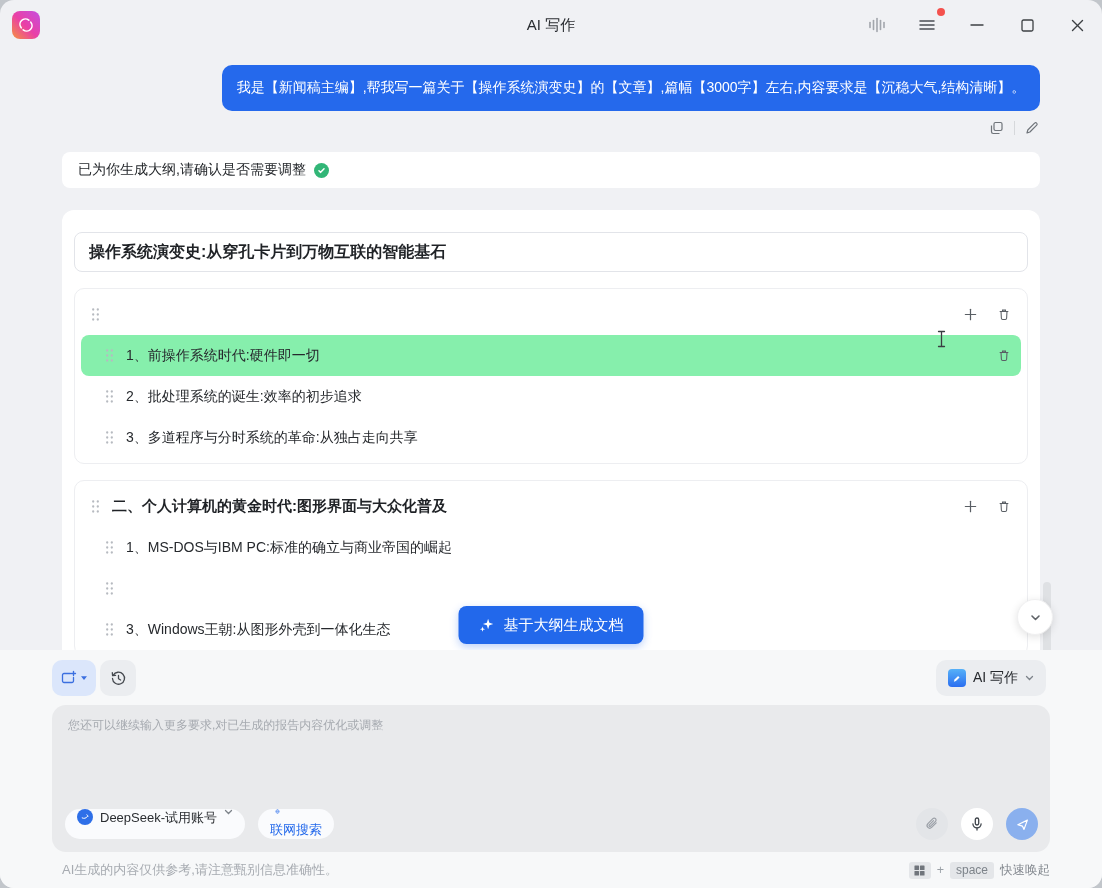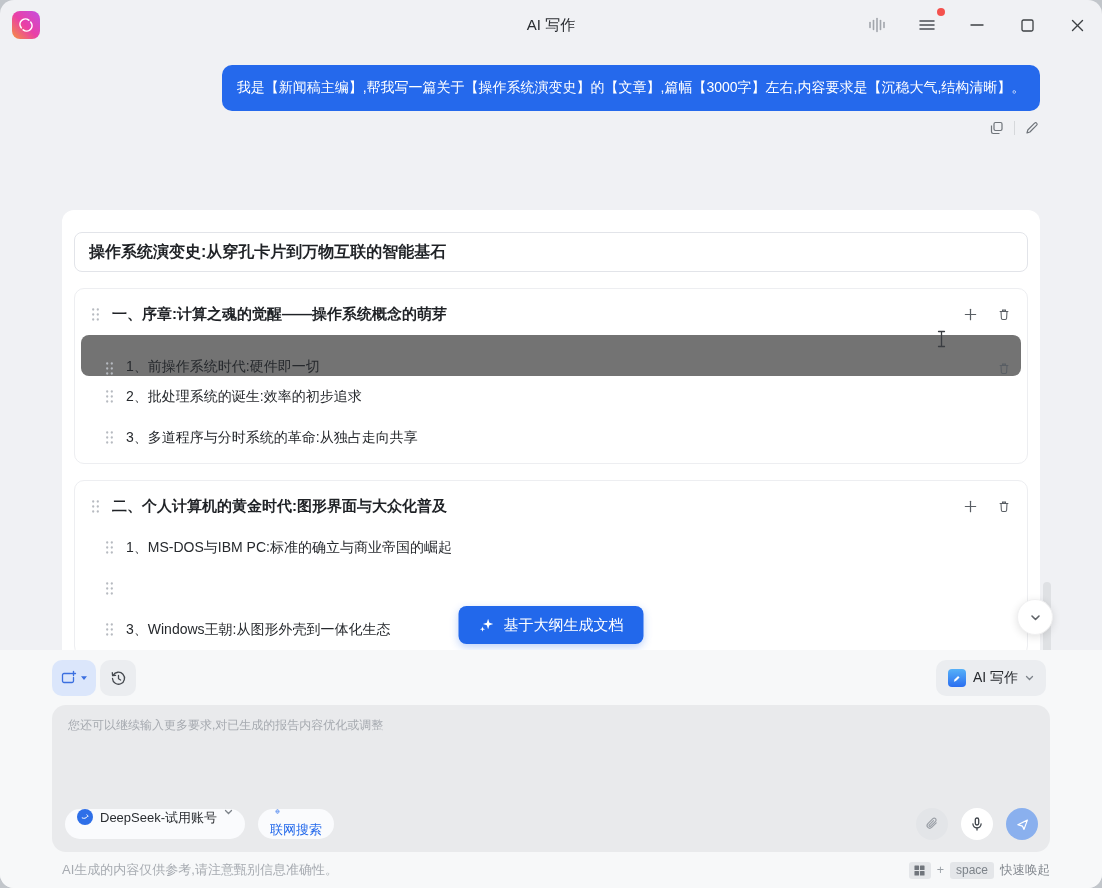--- a/index.html
+++ b/index.html
@@ -83,21 +83,21 @@
   .section {
     border:1px solid #edeef1; border-radius:10px;
     margin-top:16px; padding:5px 0;
   }
   .o-row {
     height:41px; margin:0 6px; padding:0 10px; border-radius:8px;
     display:flex; align-items:center; gap:12px; font-size:14px; color:#26292d;
   }
   .o-row.head { font-weight:600; font-size:15px; color:#1f2226; }
   .o-row.sub { padding-left:24px; }
-  .o-row.hl { background:#737373;align-items:flex-end; }
+  .o-row.hl { background:#86efac; }
   .drag { display:flex; flex:none; }
   .row-icons { margin-left:auto; display:flex; align-items:center; gap:19px; color:#595e64; }
 
   .gen-btn {
     position:absolute; left:50%; top:556px; transform:translateX(-50%);
     height:38px; padding:0 20px; border-radius:8px;
     background:#2268eb; color:#fff; font-size:15px;
     display:flex; align-items:center; gap:9px; white-space:nowrap;
     box-shadow:0 3px 8px rgba(34,104,235,.3);
   }
@@ -236,38 +236,45 @@
           </svg>
         </button>
         <span class="sep"></span>
         <button class="icon-btn">
           <svg width="16" height="16" viewBox="0 0 16 16" fill="none" stroke="currentColor" stroke-width="1.2" stroke-linejoin="round">
             <path d="M3 13l.8-3L10.6 3.2a1.45 1.45 0 0 1 2.1 2L5.9 12 3 13z"></path>
           </svg>
         </button>
       </div>
 
+      <div class="status-card">
+        <span>已为你生成大纲,请确认是否需要调整</span>
+        <span class="check">
+          <svg width="9" height="9" viewBox="0 0 16 16" fill="none" stroke="#fff" stroke-width="2.6" stroke-linecap="round" stroke-linejoin="round">
+            <polyline points="3.5,8.5 6.5,11.3 12.5,4.8"></polyline>
+          </svg>
+        </span>
+      </div>
 
       <div class="outline-card">
         <input class="outline-title" readonly="" value="操作系统演变史:从穿孔卡片到万物互联的智能基石" style="">
 
         
         <div class="section">
           <div class="o-row head">
             <span class="drag">
               <svg width="9" height="15" viewBox="0 0 9 15" fill="#b6bac0">
                 <circle cx="2.2" cy="2.5" r="1.15"></circle>
                   <circle cx="6.8" cy="2.5" r="1.15"></circle>
                 <circle cx="2.2" cy="7.5" r="1.15"></circle>
                   <circle cx="6.8" cy="7.5" r="1.15"></circle>
                 <circle cx="2.2" cy="12.5" r="1.15"></circle>
                   <circle cx="6.8" cy="12.5" r="1.15"></circle>
               </svg>
             </span>
-            <span>一、序章:计算之魂的觉醒——操作系统概念的萌芽</span>
             <span class="row-icons">
               <button class="icon-btn">
                 <svg width="15" height="15" viewBox="0 0 16 16" stroke="currentColor" stroke-width="1.3" stroke-linecap="round">
                   <line x1="8" y1="2.5" x2="8" y2="13.5"></line>
                     <line x1="2.5" y1="8" x2="13.5" y2="8"></line>
                 </svg>
               </button>
               <button class="icon-btn">
                 <svg width="14" height="15" viewBox="0 0 16 16" fill="none" stroke="currentColor" stroke-width="1.2" stroke-linecap="round">
                   <path d="M3.5 4.5h9"></path>

